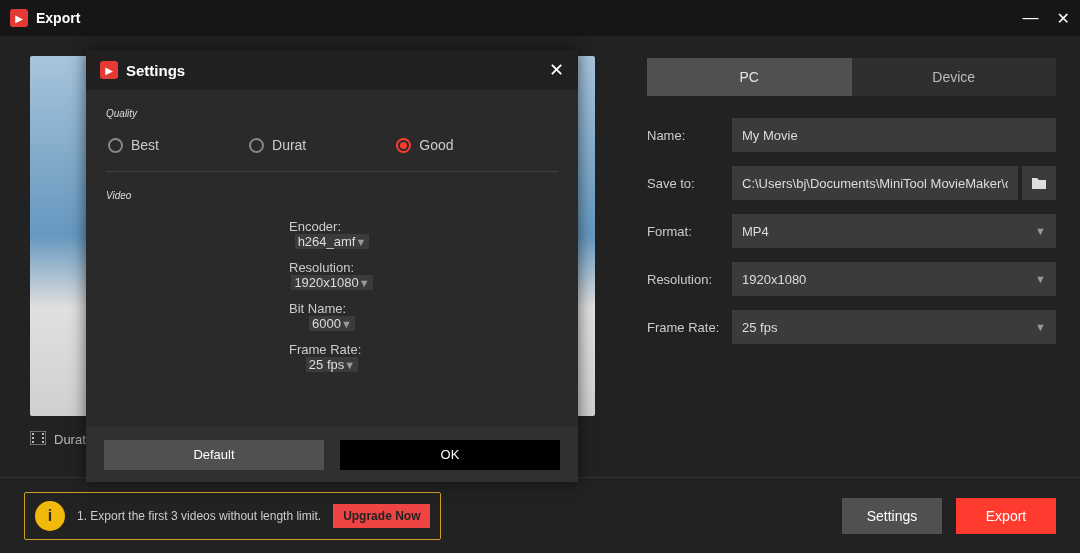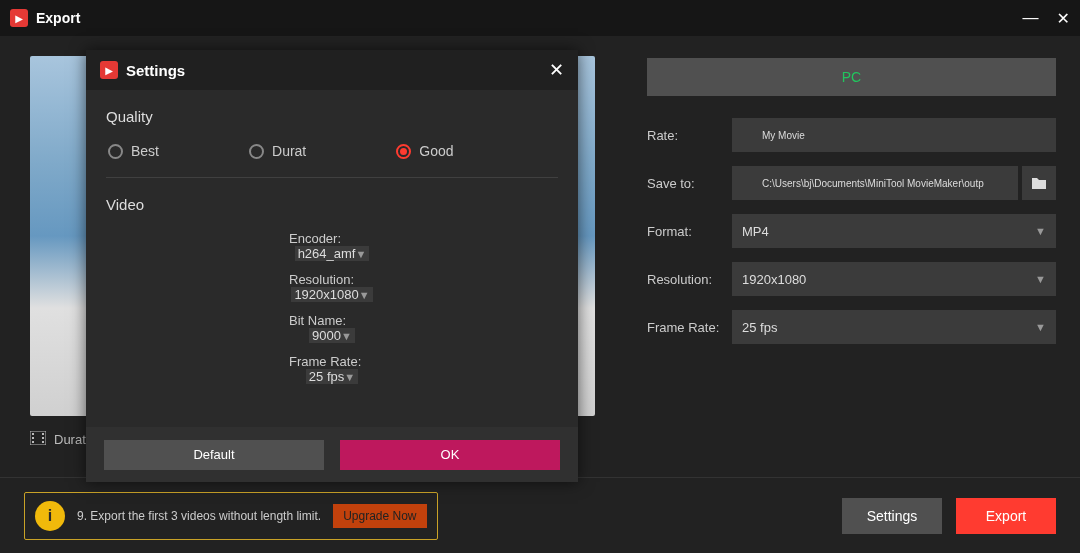--- a/index.html
+++ b/index.html
@@ -100,21 +100,21 @@
     display: flex;
     align-items: center;
     justify-content: center;
     background: #2f2f2f;
     font-size: 14px;
     cursor: pointer;
     color: #bbb;
   }
   .tab.active {
     background: #505050;
-    color: #22c55e;
+    color: #e5e5e5;
   }
   .form-row {
     display: flex;
     align-items: center;
     margin-bottom: 14px;
     font-size: 14px;
   }
   .form-row label {
     width: 85px;
     color: #ccc;
@@ -132,22 +132,21 @@
     align-items: center;
     justify-content: space-between;
     cursor: pointer;
   }
   .form-input input {
     background: transparent;
     border: none;
     color: #ddd;
     outline: none;
     width: 100%;
-    font-size: 10px;
-    margin-left: 20px;
+    font-size: 13px;
   }
   .browse-btn {
     width: 34px;
     height: 34px;
     background: #3b3b3b;
     margin-left: 4px;
     display: flex;
     align-items: center;
     justify-content: center;
     cursor: pointer;
@@ -187,26 +186,27 @@
     color: #2a2a2a;
     font-weight: bold;
     font-size: 16px;
   }
   .promo-text {
     font-size: 12px;
     color: #ccc;
     line-height: 1.5;
   }
   .upgrade-btn {
-    background: #c2410c;
+    background: #ef4444;
     color: #222;
     padding: 5px 10px;
     font-size: 12px;
     cursor: pointer;
     border: none;
+    font-weight: bold;
   }
   .bottom-buttons {
     display: flex;
     gap: 14px;
   }
   .btn {
     padding: 10px 20px;
     border: none;
     font-size: 14px;
     cursor: pointer;
@@ -249,23 +249,24 @@
   }
   .modal-close {
     font-size: 18px;
     color: #fff;
     cursor: pointer;
   }
   .modal-body {
     padding: 18px 20px;
   }
   .section-title {
-    font-size: 15px;
+    font-size: 10px;
     color: #ddd;
     margin-bottom: 18px;
+    font-style: italic;
   }
   .radio-row {
     display: flex;
     gap: 90px;
     margin-bottom: 18px;
     padding-left: 2px;
   }
   .radio-item {
     display: flex;
     align-items: center;
@@ -336,21 +337,21 @@
   .modal-btn {
     flex: 1;
     height: 30px;
     background: #505050;
     border: none;
     color: #fff;
     font-size: 13px;
     cursor: pointer;
   }
   .modal-btn.primary {
-    background: #be185d;
+    background: #000000;
   }
 </style>
 </head>
 <body>
 
 <div class="main-window">
   <div class="titlebar">
     <div class="titlebar-left">
       <div class="app-icon">▶</div>
       <div class="titlebar-title">Export</div>
@@ -376,24 +377,25 @@
               <rect x="12" y="10" width="2" height="2" fill="#bbb"></rect>
             </svg>
         </span>
         <span>Durat</span>
       </div>
     </div>
 
     <div class="right-panel">
       <div class="tabs">
         <div class="tab active">PC</div>
+        <div class="tab">Device</div>
       </div>
 
       <div class="form-row">
-        <label>Rate:</label>
+        <label>Name:</label>
         <div class="form-input">
           <input type="text" value="My Movie" style="">
         </div>
       </div>
 
       <div class="form-row">
         <label>Save to:</label>
         <div class="form-input">
           <input type="text" value="C:\Users\bj\Documents\MiniTool MovieMaker\outp" style="">
         </div>
@@ -427,21 +429,21 @@
           <span class="chevron">▼</span>
         </div>
       </div>
     </div>
   </div>
 
   <div class="bottom-bar">
     <div class="promo">
       <div class="promo-icon">i</div>
       <div class="promo-text">
-        <div>9. Export the first 3 videos without length limit.</div>
+        <div>1. Export the first 3 videos without length limit.</div>
       </div>
       <button class="upgrade-btn">Upgrade Now</button>
     </div>
     <div class="bottom-buttons">
       <button class="btn">Settings</button>
       <button class="btn primary">Export</button>
     </div>
   </div>
 
   <div class="modal">
@@ -481,21 +483,21 @@
       <div class="modal-row">
         <label>Resolution:</label>
         <div class="modal-select">
           <span>1920x1080</span>
           <span class="chevron">▼</span>
         </div>
       </div>
       <div class="modal-row">
         <label>Bit Name:</label>
         <div class="modal-select">
-          <span>9000</span>
+          <span>6000</span>
           <span class="chevron">▼</span>
         </div>
       </div>
       <div class="modal-row">
         <label>Frame Rate:</label>
         <div class="modal-select">
           <span>25 fps</span>
           <span class="chevron">▼</span>
         </div>
       </div>

